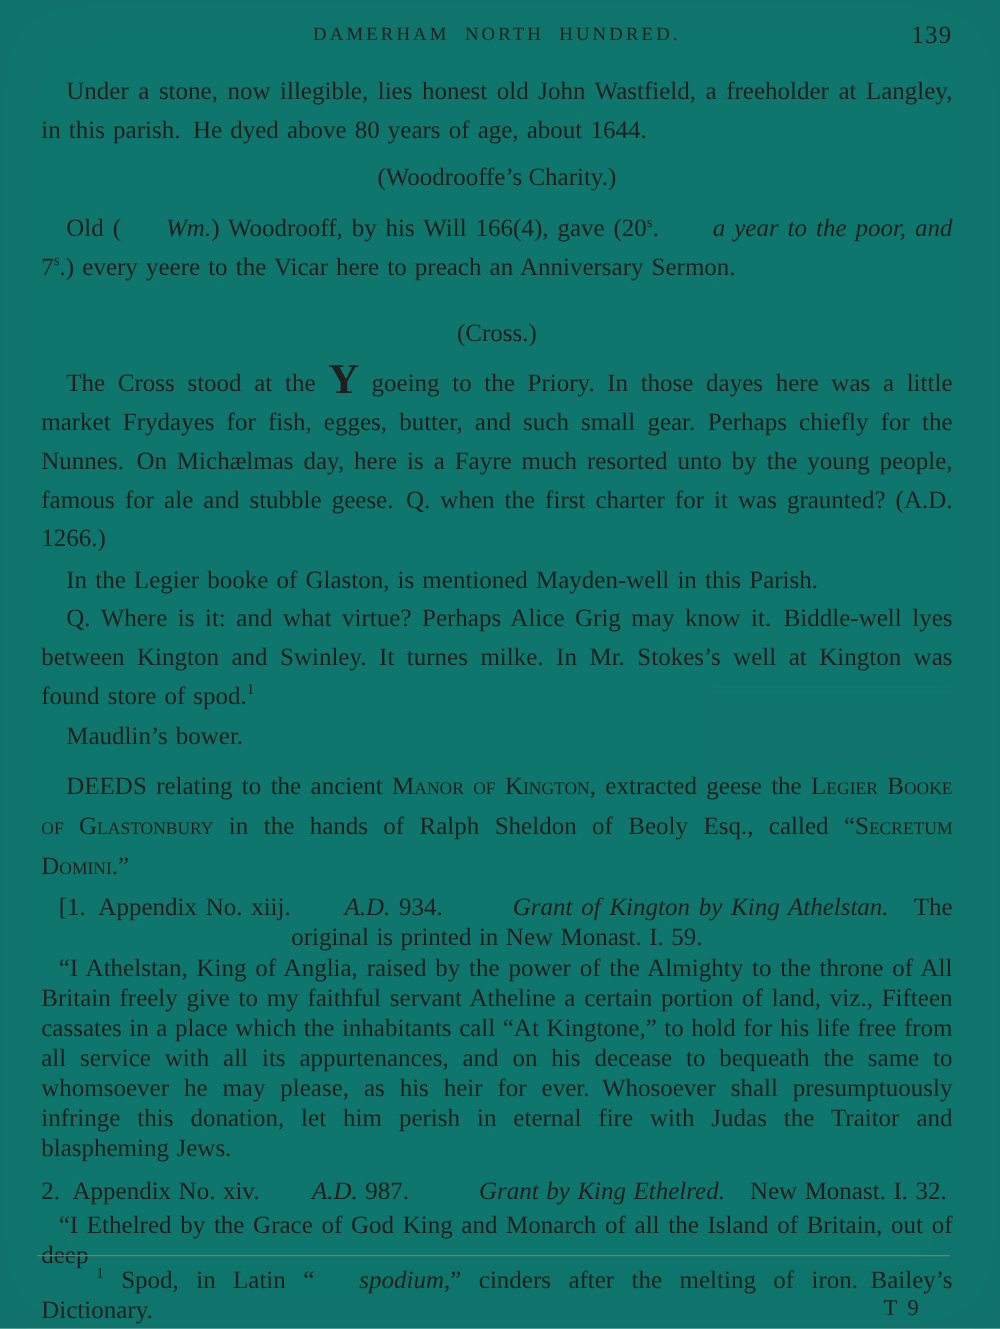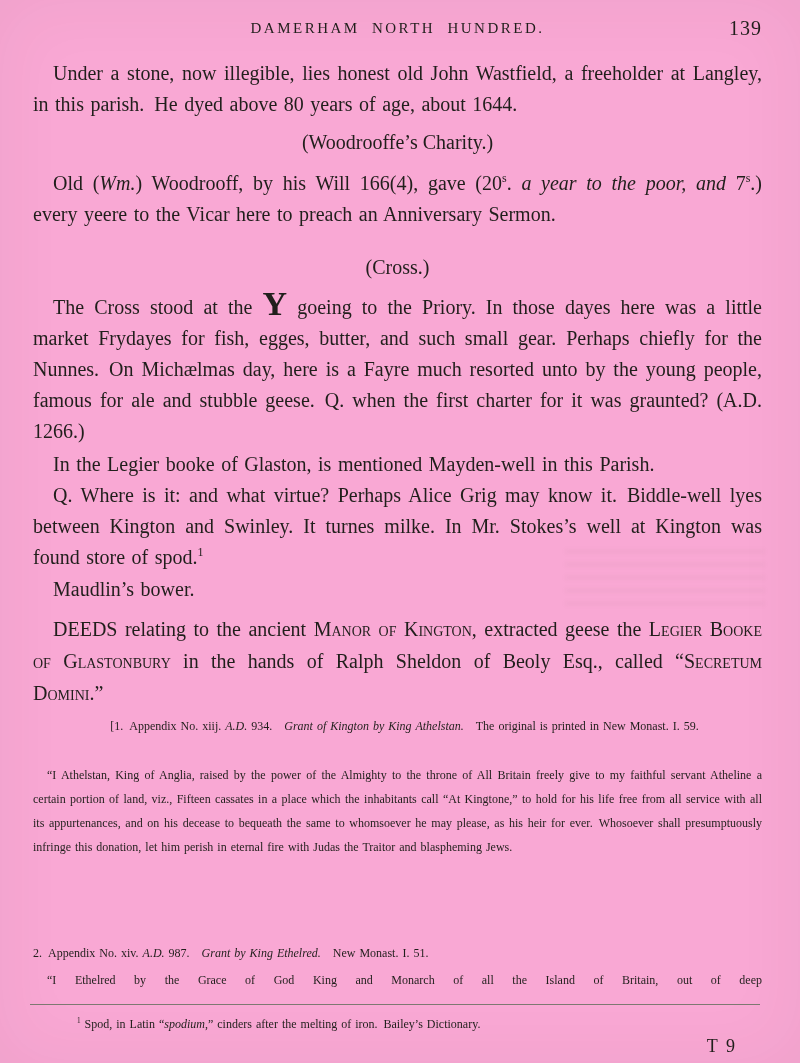--- a/index.html
+++ b/index.html
@@ -5,21 +5,21 @@
   html, body { margin: 0; padding: 0; }
   body {
     width: 800px; height: 1063px;
     background: #efeeec;
     font-family: "Liberation Serif", "DejaVu Serif", serif;
     color: #211f1c;
   }
   .page {
     position: relative;
     width: 800px; height: 1063px;
-    background: #f9a8d4;
+    background: #0f766e;
     box-shadow: inset 0 0 70px rgba(60,55,45,0.06);
     overflow: hidden;
   }
   .block { position: absolute; left: 33px; right: 38px; margin: 0; }
 
   .running-head {
     text-align: center;
     font-size: 15px;
     letter-spacing: 2.5px;
     word-spacing: 6px;
@@ -33,28 +33,28 @@
     font-size: 20px;
     line-height: 31px;
     text-align: justify;
     word-spacing: 1.5px;
   }
   .indent { text-indent: 20px; }
   .center { text-align: center; font-weight: normal; }
   h2.center { font-size: 20px; }
 
   .small-text {
-    font-size: 12px;
+    font-size: 20px;
     line-height: 24px;
     text-align: justify;
     word-spacing: 1px;
   }
   .small-indent { text-indent: 14px; }
 
-  .it { font-style: italic; }
+  .it { font-style: italic; margin-left: 36px; }
   .sc { font-variant: small-caps; }
   .sup {
     font-size: 0.6em;
     vertical-align: super;
     line-height: 0;
   }
   .bigY {
     font-size: 34px;
     line-height: 1px;
     font-weight: bold;
@@ -113,21 +113,21 @@
 
   <p class="block body-text indent" style="top:574px">Maudlin’s bower.</p>
 
   <p class="block body-text deeds indent" style="top:613px"><span>DEEDS relating to the ancient </span><span class="sc">Manor of Kington</span><span>, extracted geese the </span><span class="sc">Legier Booke of Glastonbury</span><span> in the hands of Ralph Sheldon of Beoly Esq., called “</span><span class="sc">Secretum Domini.</span><span>”</span></p>
 
   <p class="block small-text small-indent last-center" style="top:714px"><span>[1. Appendix No. xiij. </span><span class="it">A.D.</span><span> 934.  </span><span class="it">Grant of Kington by King Athelstan.</span><span>  The original is printed in New Monast. I. 59.</span></p>
 
   <p class="block small-text small-indent" style="top:763px">“I Athelstan, King of Anglia, raised by the power of the Almighty to the throne of All Britain freely give to my faithful servant Atheline a certain portion of land, viz., Fifteen cassates in a place which the inhabitants call “At Kingtone,” to hold for his life free from all service with all its appurtenances, and on his decease to bequeath the same to whomsoever he may please, as his heir for ever. Whosoever shall presumptuously infringe this donation, let him perish in eternal fire with Judas the Traitor and blaspheming Jews.</p>
 
 
-  <p class="block small-text center" style="top:941px"><span>2. Appendix No. xiv. </span><span class="it">A.D.</span><span> 987.  </span><span class="it">Grant by King Ethelred.</span><span>  New Monast. I. 51.</span></p>
+  <p class="block small-text center" style="top:941px"><span>2. Appendix No. xiv. </span><span class="it">A.D.</span><span> 987.  </span><span class="it">Grant by King Ethelred.</span><span>  New Monast. I. 32.</span></p>
 
   <p class="block small-text small-indent force-justify" style="top:968px">“I Ethelred by the Grace of God King and Monarch of all the Island of Britain, out of deep</p>
 
   <hr class="footnote-rule" style="top:1004px">
 
   <p class="block small-text footnote" style="top:1012px"><span class="sup">1</span><span> Spod, in Latin “</span><span class="it">spodium</span><span>,” cinders after the melting of iron. Bailey’s Dictionary.</span></p>
 
   <div class="signature" style="top:1036px; right:63px">T 9</div>
 
   <div class="bleed"></div>

